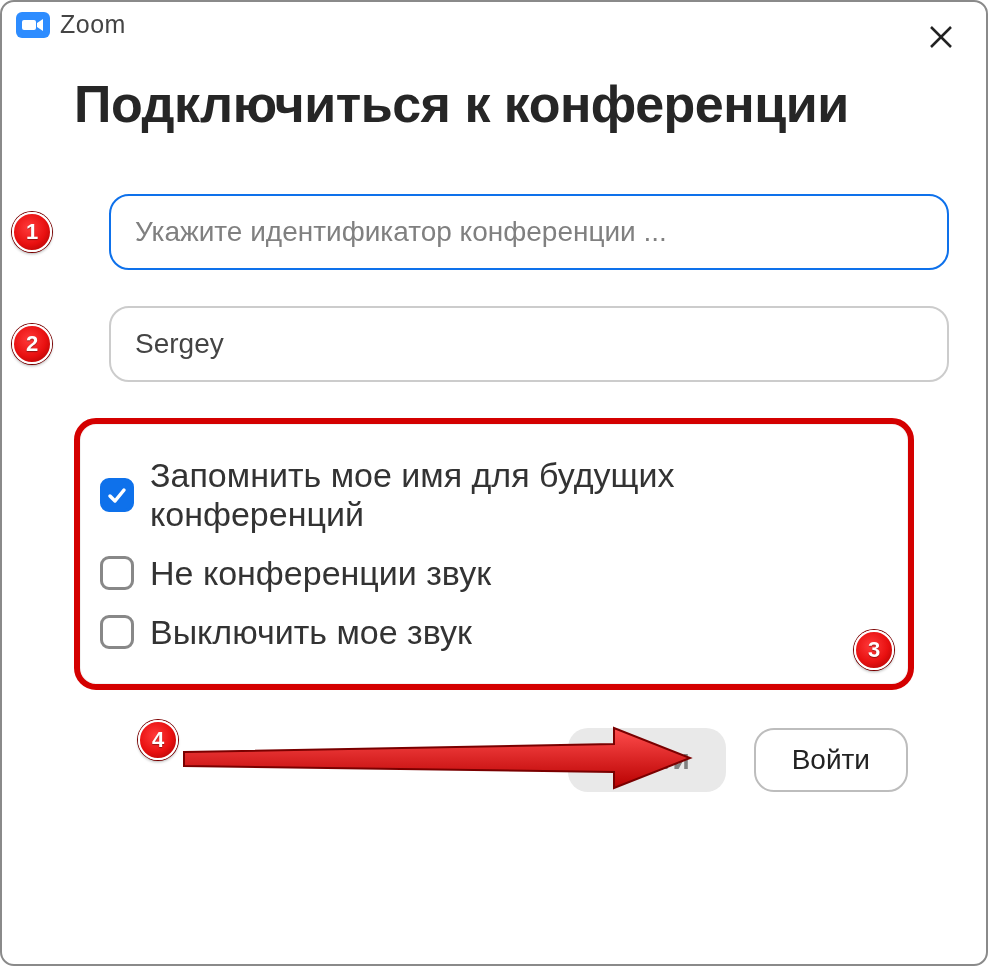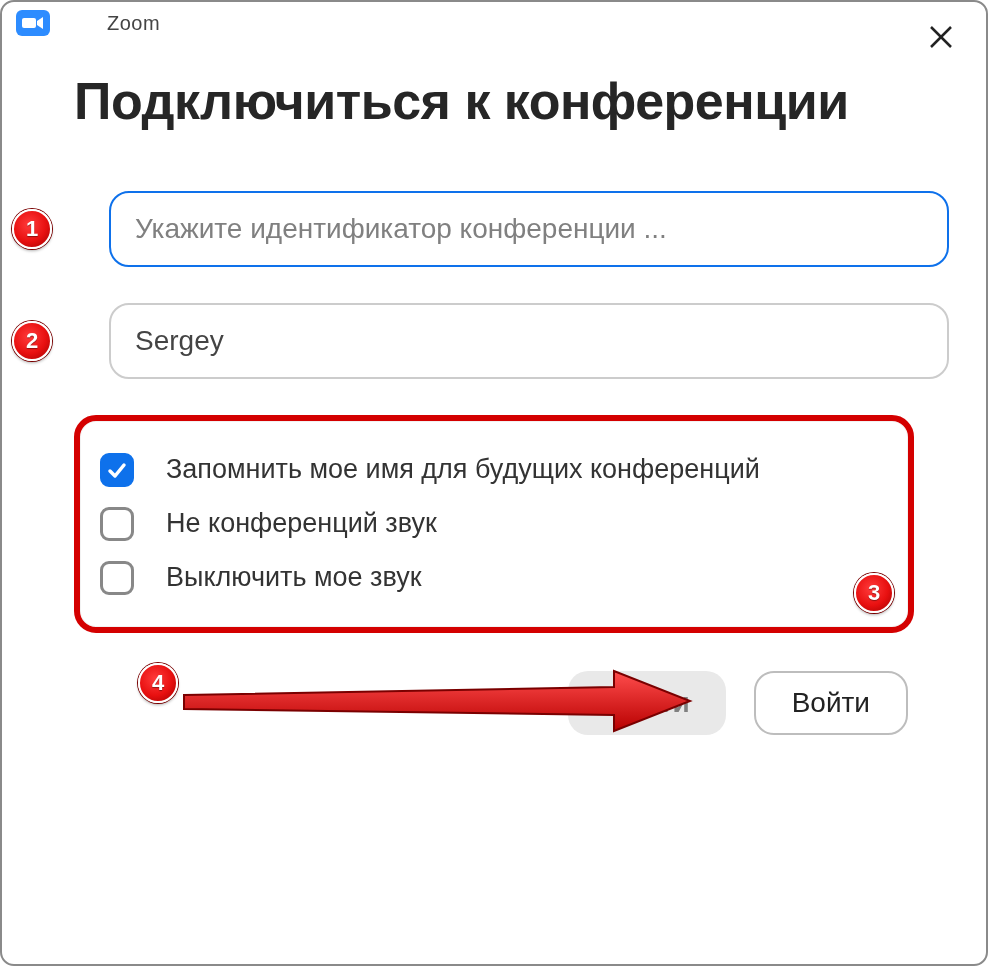--- a/index.html
+++ b/index.html
@@ -17,21 +17,21 @@
     padding: 8px 18px 4px 14px;
   }
   .zoom-icon {
     width: 34px; height: 26px;
     background: #2d8cff;
     border-radius: 6px;
     display: flex; align-items: center; justify-content: center;
     position: relative;
   }
   .zoom-icon svg { display: block; }
-  .title-text { font-size: 20px; color: #444; letter-spacing: 0.5px; margin-left: 47px; }
+  .title-text { font-size: 25px; color: #444; letter-spacing: 0.5px; }
   .close-x {
     position: absolute; top: 18px; right: 28px;
     width: 34px; height: 34px;
     display: flex; align-items: center; justify-content: center;
     cursor: pointer;
   }
   .close-x svg { display:block; }
 
   .content { padding: 28px 72px 0 72px; }
   .heading {
@@ -76,23 +76,23 @@
 
   .options-box {
     position: relative;
     border: 6px solid #d40000;
     border-radius: 22px;
     padding: 22px 20px 22px 20px;
     margin-top: 4px;
     box-shadow: 0 0 0 1px rgba(0,0,0,0.05) inset;
   }
   .option-row {
-    display: flex; align-items: center; gap: 32px;
+    display: flex; align-items: center; gap: 16px;
     padding: 10px 0;
-    font-size: 27px; color: #333;
+    font-size: 34px; color: #333;
   }
   .chk {
     width: 34px; height: 34px; flex: 0 0 34px;
     border: 3px solid #888;
     border-radius: 9px;
     background: #fff;
     display: flex; align-items: center; justify-content: center;
   }
   .chk.checked { background: #0e71eb; border-color: #0e71eb; }
   .chk.checked svg { display: block; }
@@ -175,21 +175,21 @@
           <svg width="22" height="22" viewBox="0 0 22 22">
             <polyline points="4,12 9,17 18,6" fill="none" stroke="#fff" stroke-width="3.5" stroke-linecap="round" stroke-linejoin="round"></polyline>
           </svg>
         </div>
         <span>Запомнить мое имя для будущих конференций</span>
       </div>
       <div class="option-row">
         <div class="chk">
           
         </div>
-        <span>Не конференций звук</span>
+        <span>Не конференции звук</span>
       </div>
       <div class="option-row">
         <div class="chk">
           
         </div>
         <span>Выключить мое звук</span>
       </div>
       <div class="annot annot-3">3</div>
     </div>
 

